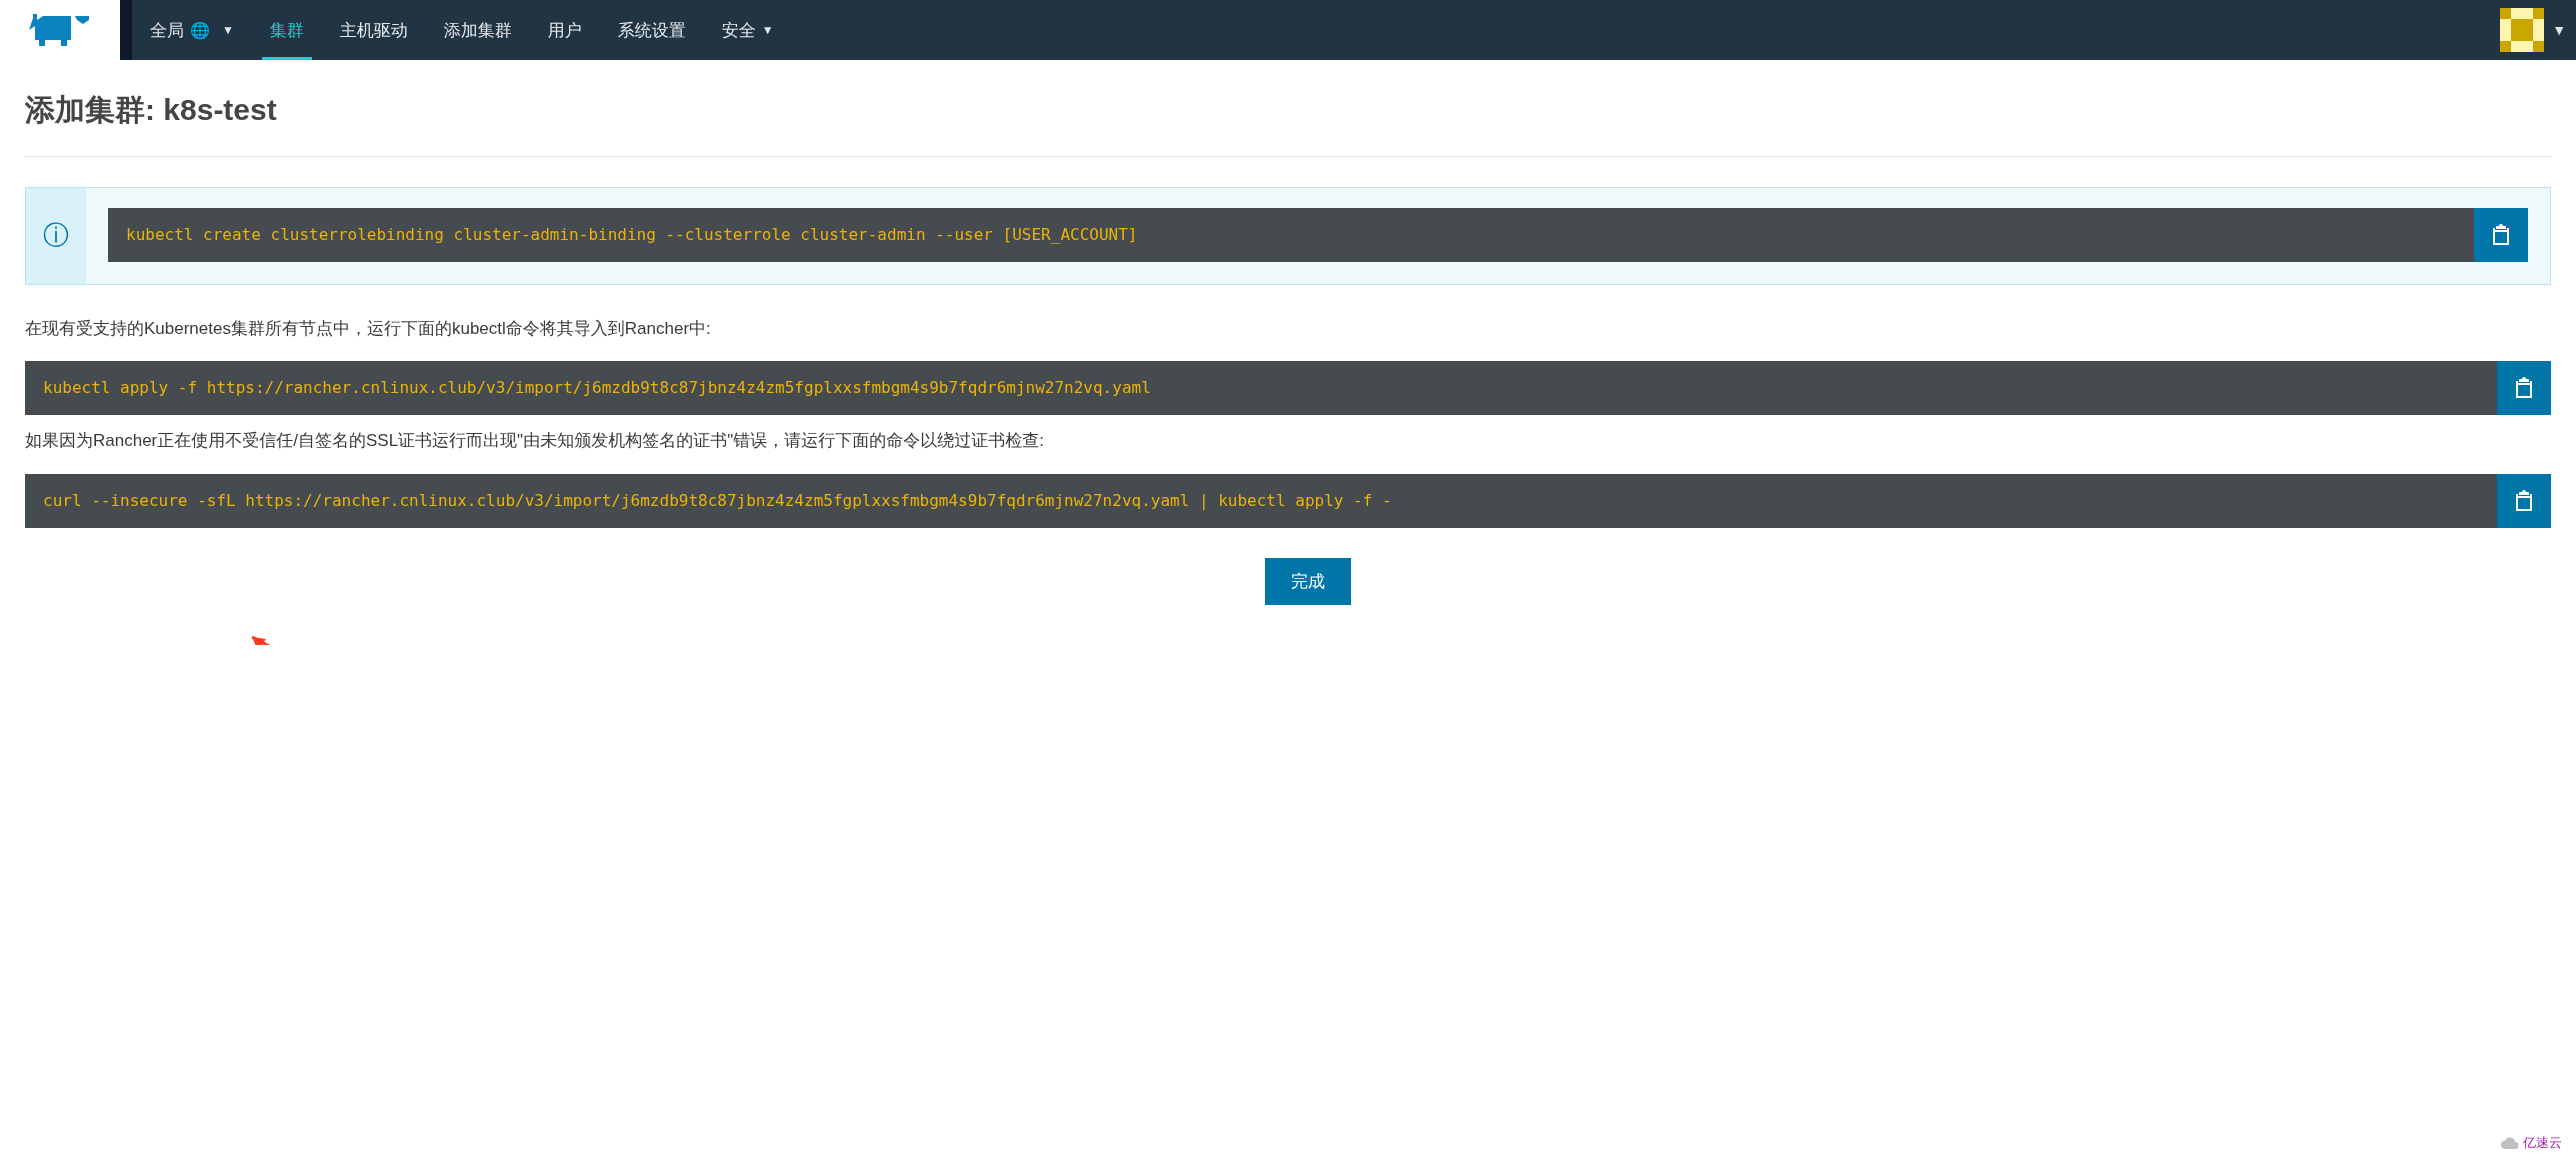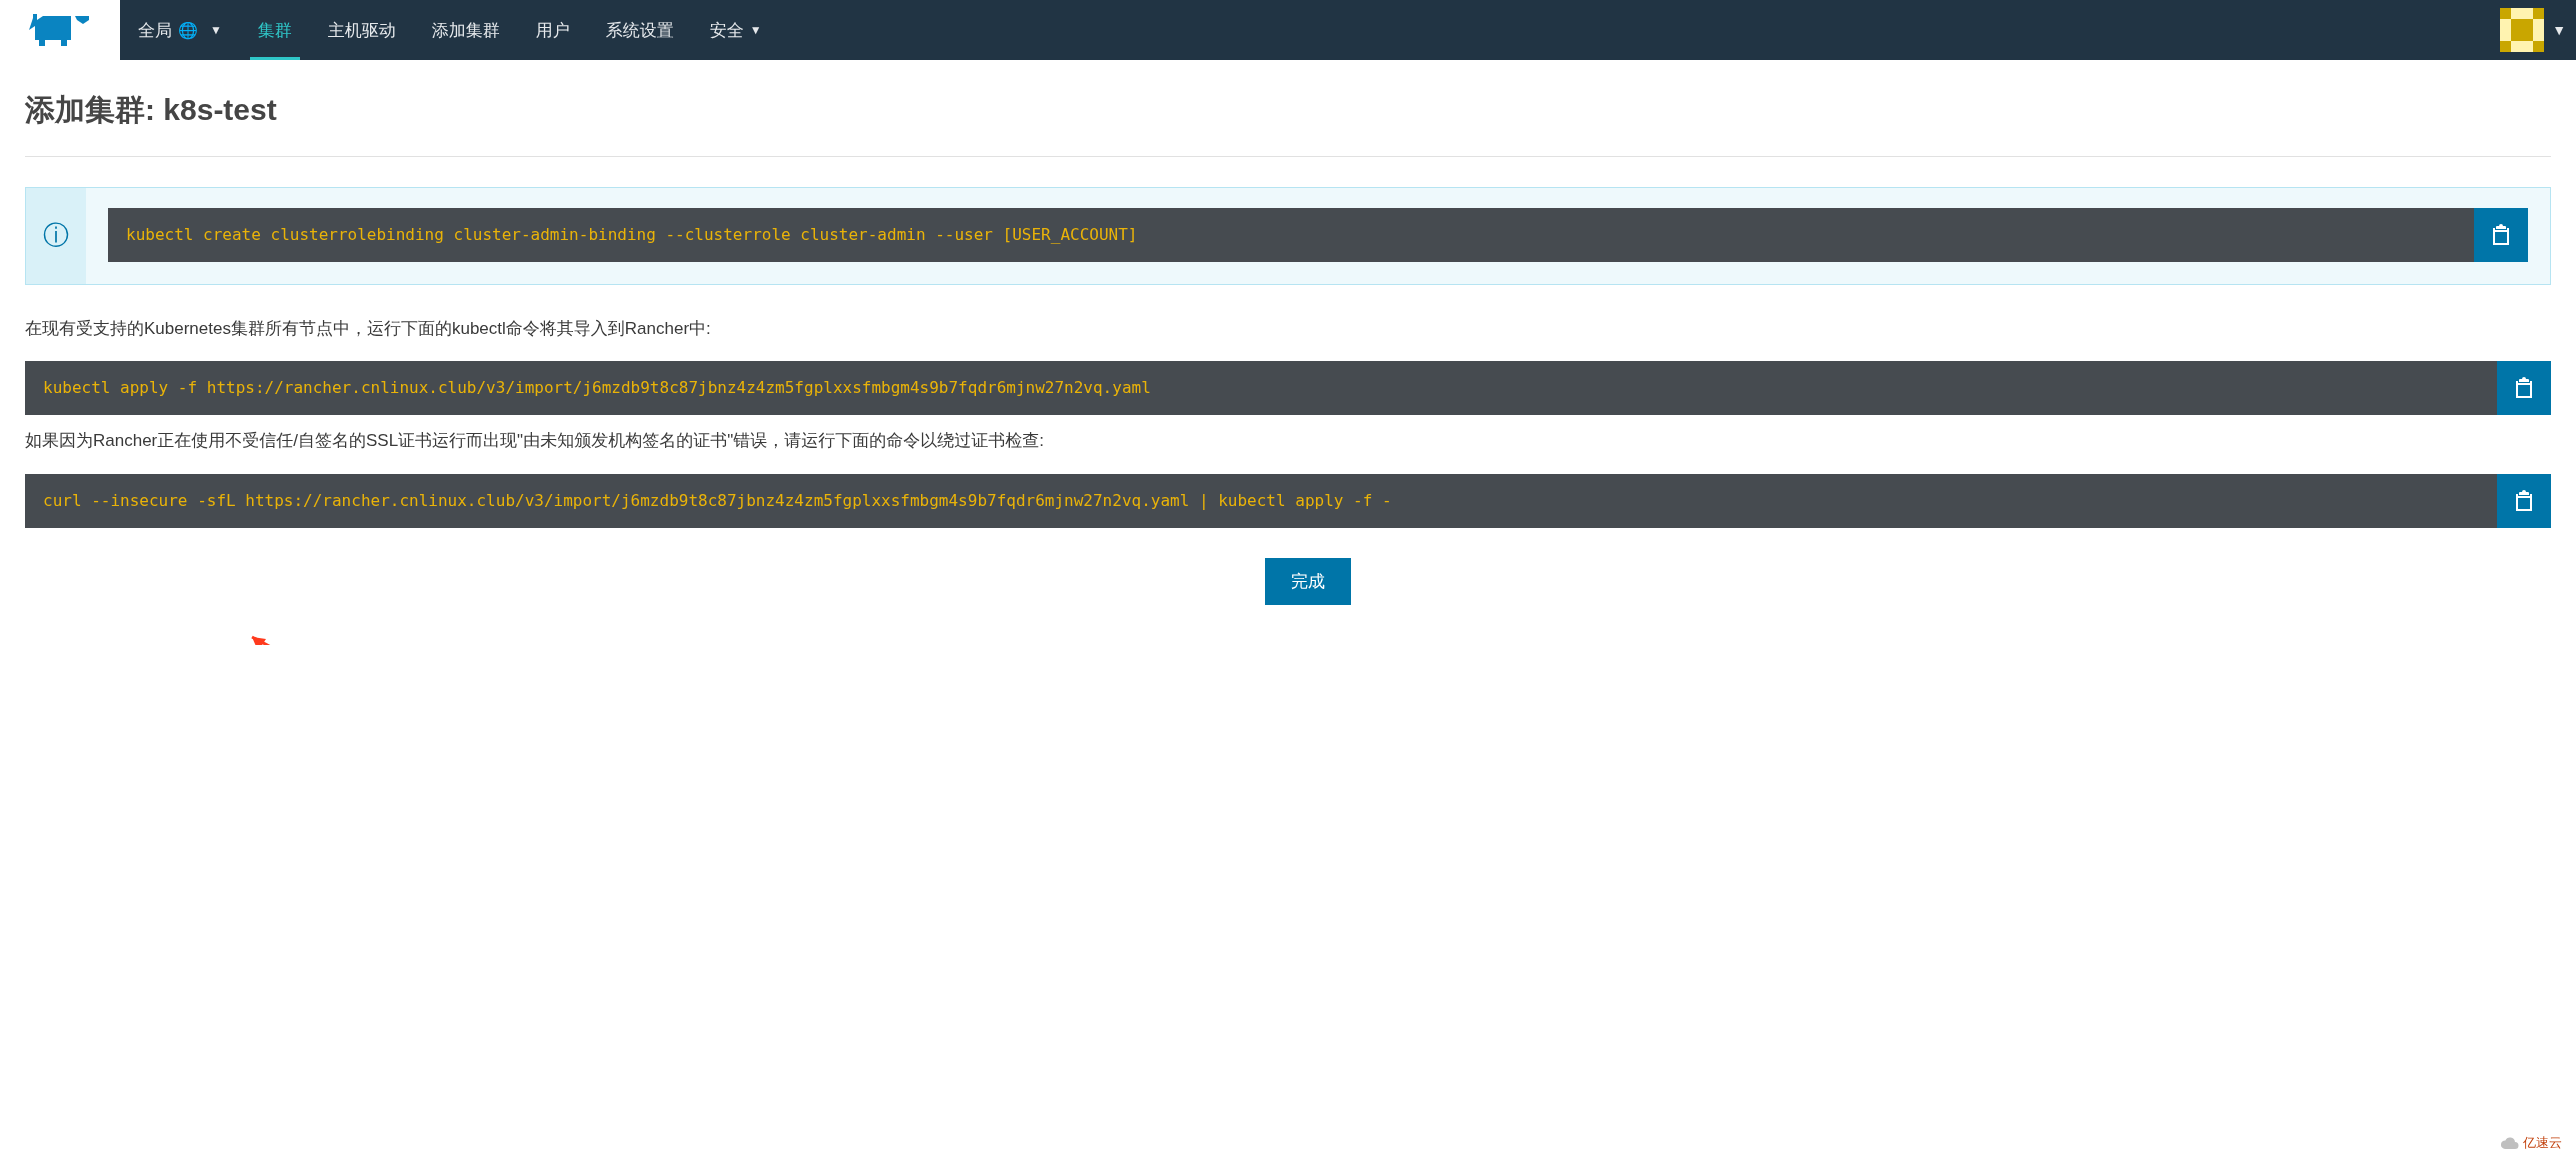--- a/index.html
+++ b/index.html
@@ -1,17 +1,17 @@
 <!DOCTYPE html>
 <html><head>
 <meta charset="utf-8">
 <style>
 * { margin: 0; padding: 0; box-sizing: border-box; }
 body { font-family: -apple-system, "Helvetica Neue", Arial, "PingFang SC", "Microsoft YaHei", sans-serif; background: #fff; color: #333; }
-.topbar { display: flex; align-items: stretch; height: 60px; background: #5eead4; }
+.topbar { display: flex; align-items: stretch; height: 60px; background: #0f172a; gap: 12px; }
 .logo-wrap { width: 120px; display: flex; align-items: center; justify-content: center; background: #fff; }
 .nav { flex: 1; background: #213444; display: flex; align-items: stretch; }
 .nav-left { display: flex; align-items: stretch; }
 .nav-item { display: flex; align-items: center; padding: 0 18px; color: #e6e9ec; font-size: 17px; cursor: pointer; position: relative; }
 .nav-item.active { color: #2fc6c8; }
 .nav-item.active::after { content: ""; position: absolute; left: 10px; right: 10px; bottom: 0; height: 3px; background: #2fc6c8; }
 .nav-item .chev { margin-left: 6px; font-size: 12px; }
 .globe { margin: 0 6px; font-size: 16px; }
 .nav-spacer { flex: 1; }
 .nav-user { display: flex; align-items: center; padding: 0 10px 0 0; }
@@ -28,21 +28,21 @@
 .info-text { font-size: 16px; color: #3d3d3d; line-height: 1.7; margin-bottom: 16px; }
 .code-wrap { display: flex; }
 .code-block { flex: 1; background: #464b50; color: #eab308; font-family: "Menlo","Consolas",monospace; font-size: 16px; padding: 14px 18px; line-height: 1.6; word-break: break-all; }
 .copy-btn { width: 54px; background: #0075a8; display: flex; align-items: center; justify-content: center; cursor: pointer; }
 .copy-btn svg { fill: #fff; }
 .section-text { font-size: 17px; color: #3a3a3a; margin: 12px 0 18px; line-height: 1.7; }
 .annotation { position: absolute; color: #ff3a1d; font-size: 20px; pointer-events: none; text-align: right; }
 .arrow-svg { position: absolute; pointer-events: none; }
 .footer-btn-row { display: flex; justify-content: center; margin-top: 30px; }
 .done-btn { background: #0075a8; color: #fff; border: none; padding: 12px 26px; font-size: 17px; cursor: pointer; margin-left: 40px; }
-.watermark { position: fixed; right: 14px; bottom: 10px; color: #c2410c; font-size: 13px; display: flex; align-items: center; gap: 4px; }
+.watermark { position: fixed; right: 14px; bottom: 10px; color: #a21caf; font-size: 13px; display: flex; align-items: center; gap: 4px; }
 .watermark svg { fill: #bfbfbf; }
 </style>
 </head>
 <body>
 
 <div class="topbar">
   <div class="logo-wrap">
     <svg width="70" height="40" viewBox="0 0 70 40">
       <path fill="#0a84c1" d="M8 8 L8 4 L12 4 L12 10 L18 6 L46 6 L46 30 L42 30 L42 36 L36 36 L36 30 L20 30 L20 36 L14 36 L14 30 L10 30 L10 16 L4 20 L8 8 Z M50 6 L64 6 L64 10 L58 14 L52 10 Z"></path>
     </svg>

